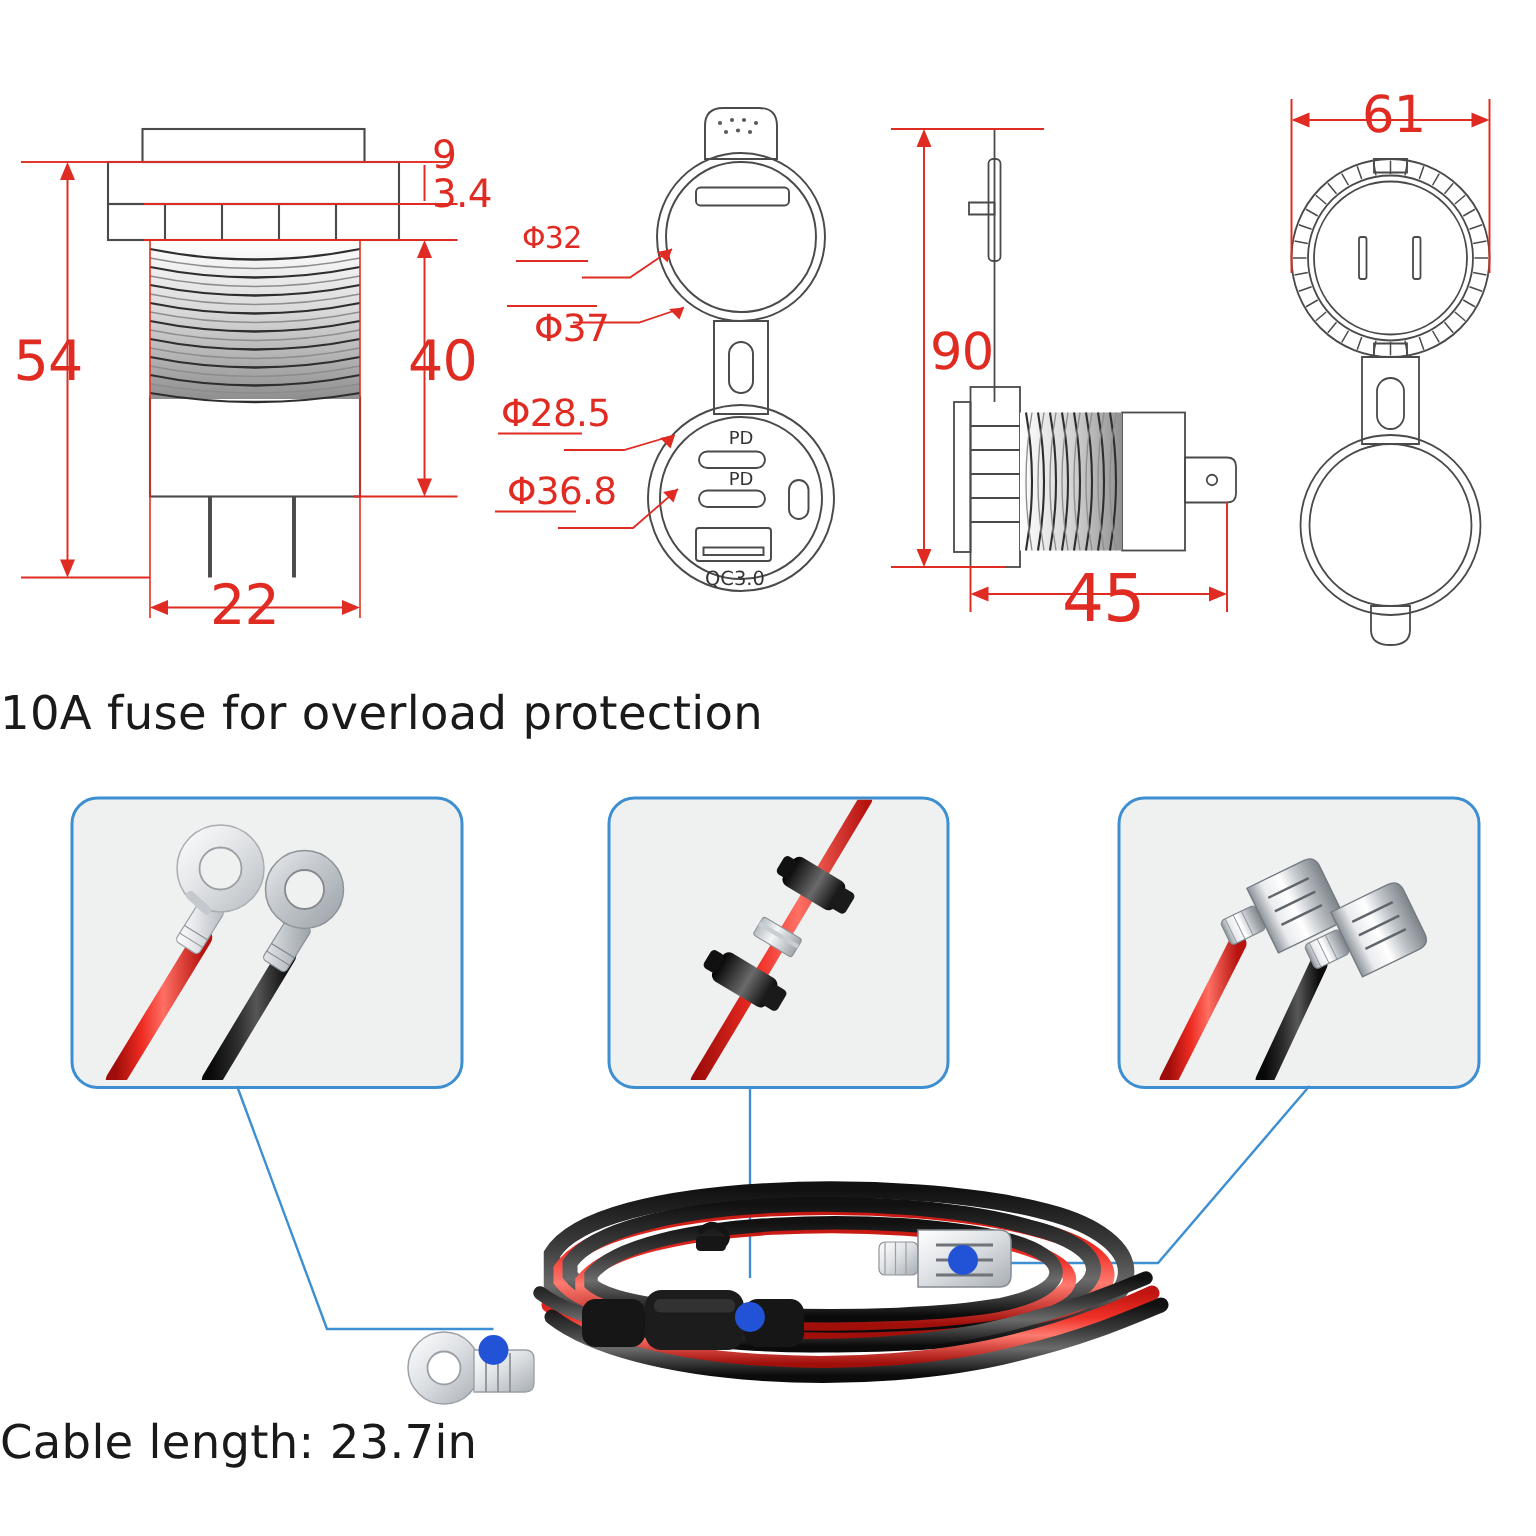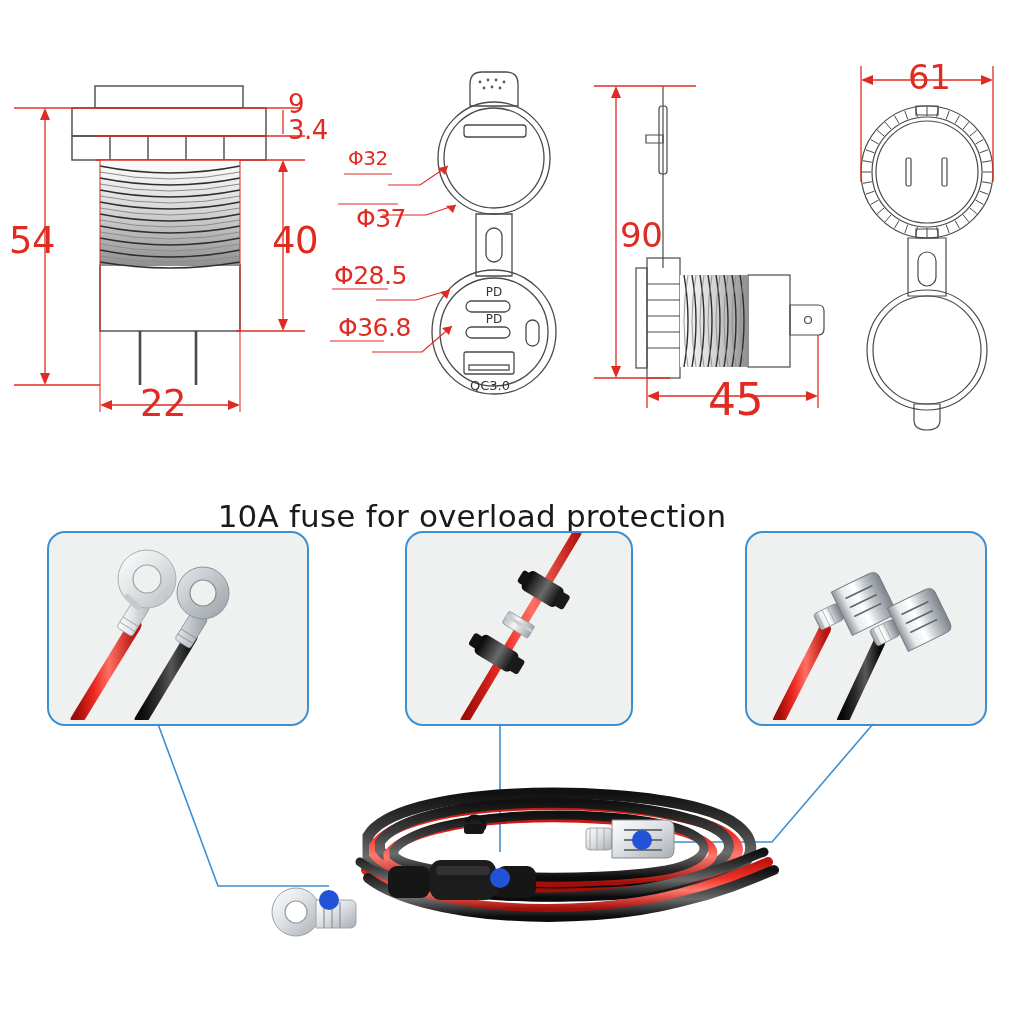--- a/index.html
+++ b/index.html
@@ -35,26 +35,24 @@
     font-weight: 400;
     white-space: nowrap;
     line-height: 1;
     letter-spacing: -0.5px;
   }
 
   
   .caption {
     position: absolute;
     width: 944px;
-    text-align: center;
     color: #1a1a1a;
     font-family: "DejaVu Sans", sans-serif;
     font-weight: 400;
     letter-spacing: 0.2px;
-    margin-top: 40px;
   }
   #caption-fuse { top: 458px; font-size: 31px; }
   #caption-cable { top: 944px; font-size: 31px; }
 
   
   .callout-box {
     position: absolute;
     background: #eff0f0;
     border: 2px solid #3d8fd1;
     border-radius: 18px;
@@ -617,14 +615,15 @@
             <path d="M38 32 H76"></path>
         </g>
       </g>
 
       <circle cx="81" cy="138" r="10" fill="#2253d6"></circle>
       <circle cx="252" cy="116" r="10" fill="#2253d6"></circle>
       <circle cx="394" cy="78" r="10" fill="#2253d6"></circle>
     </svg>
   </div>
 
+  <div class="caption" id="caption-cable">Cable length: 23.7in</div>
 
 </div>
 
 </body></html>

